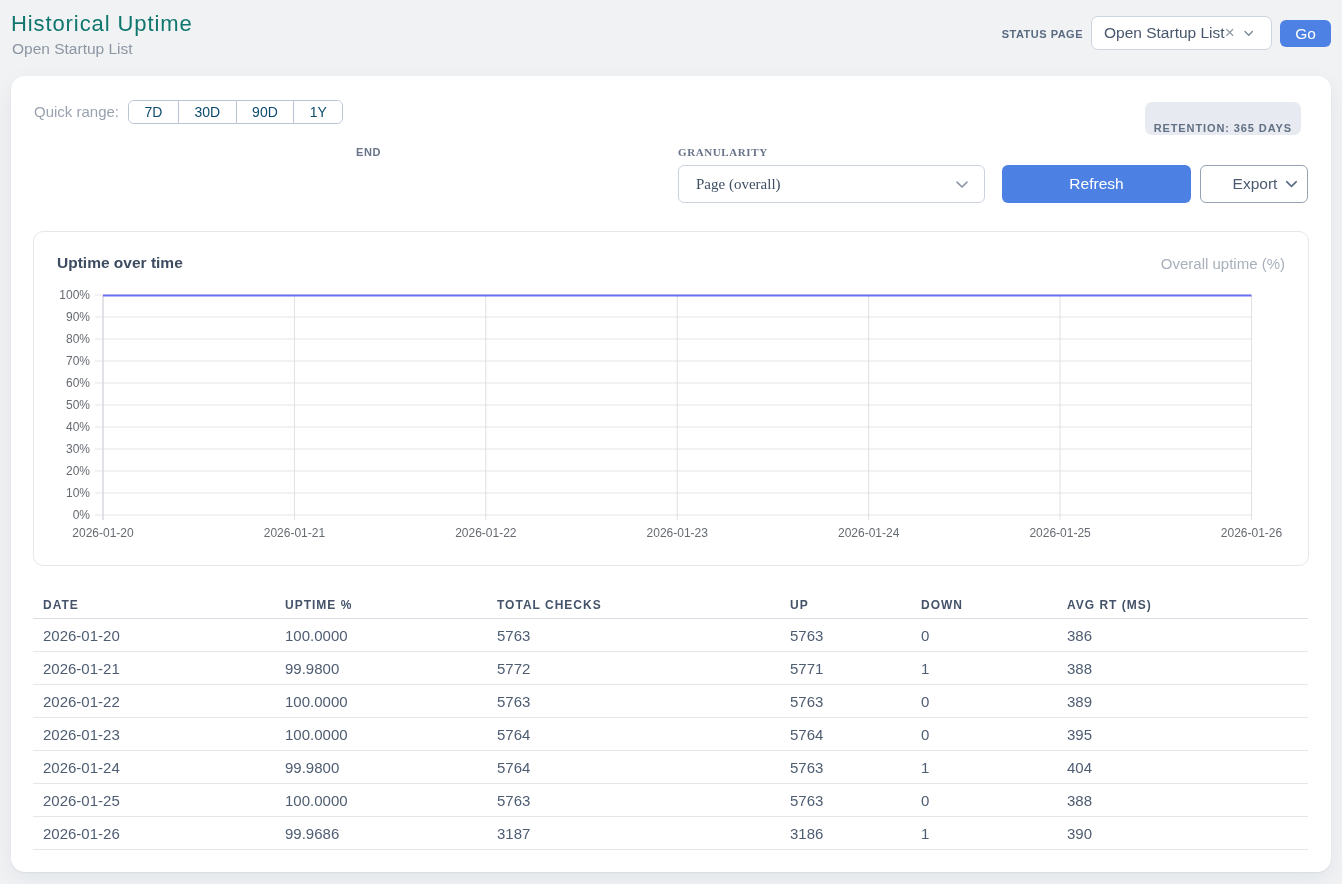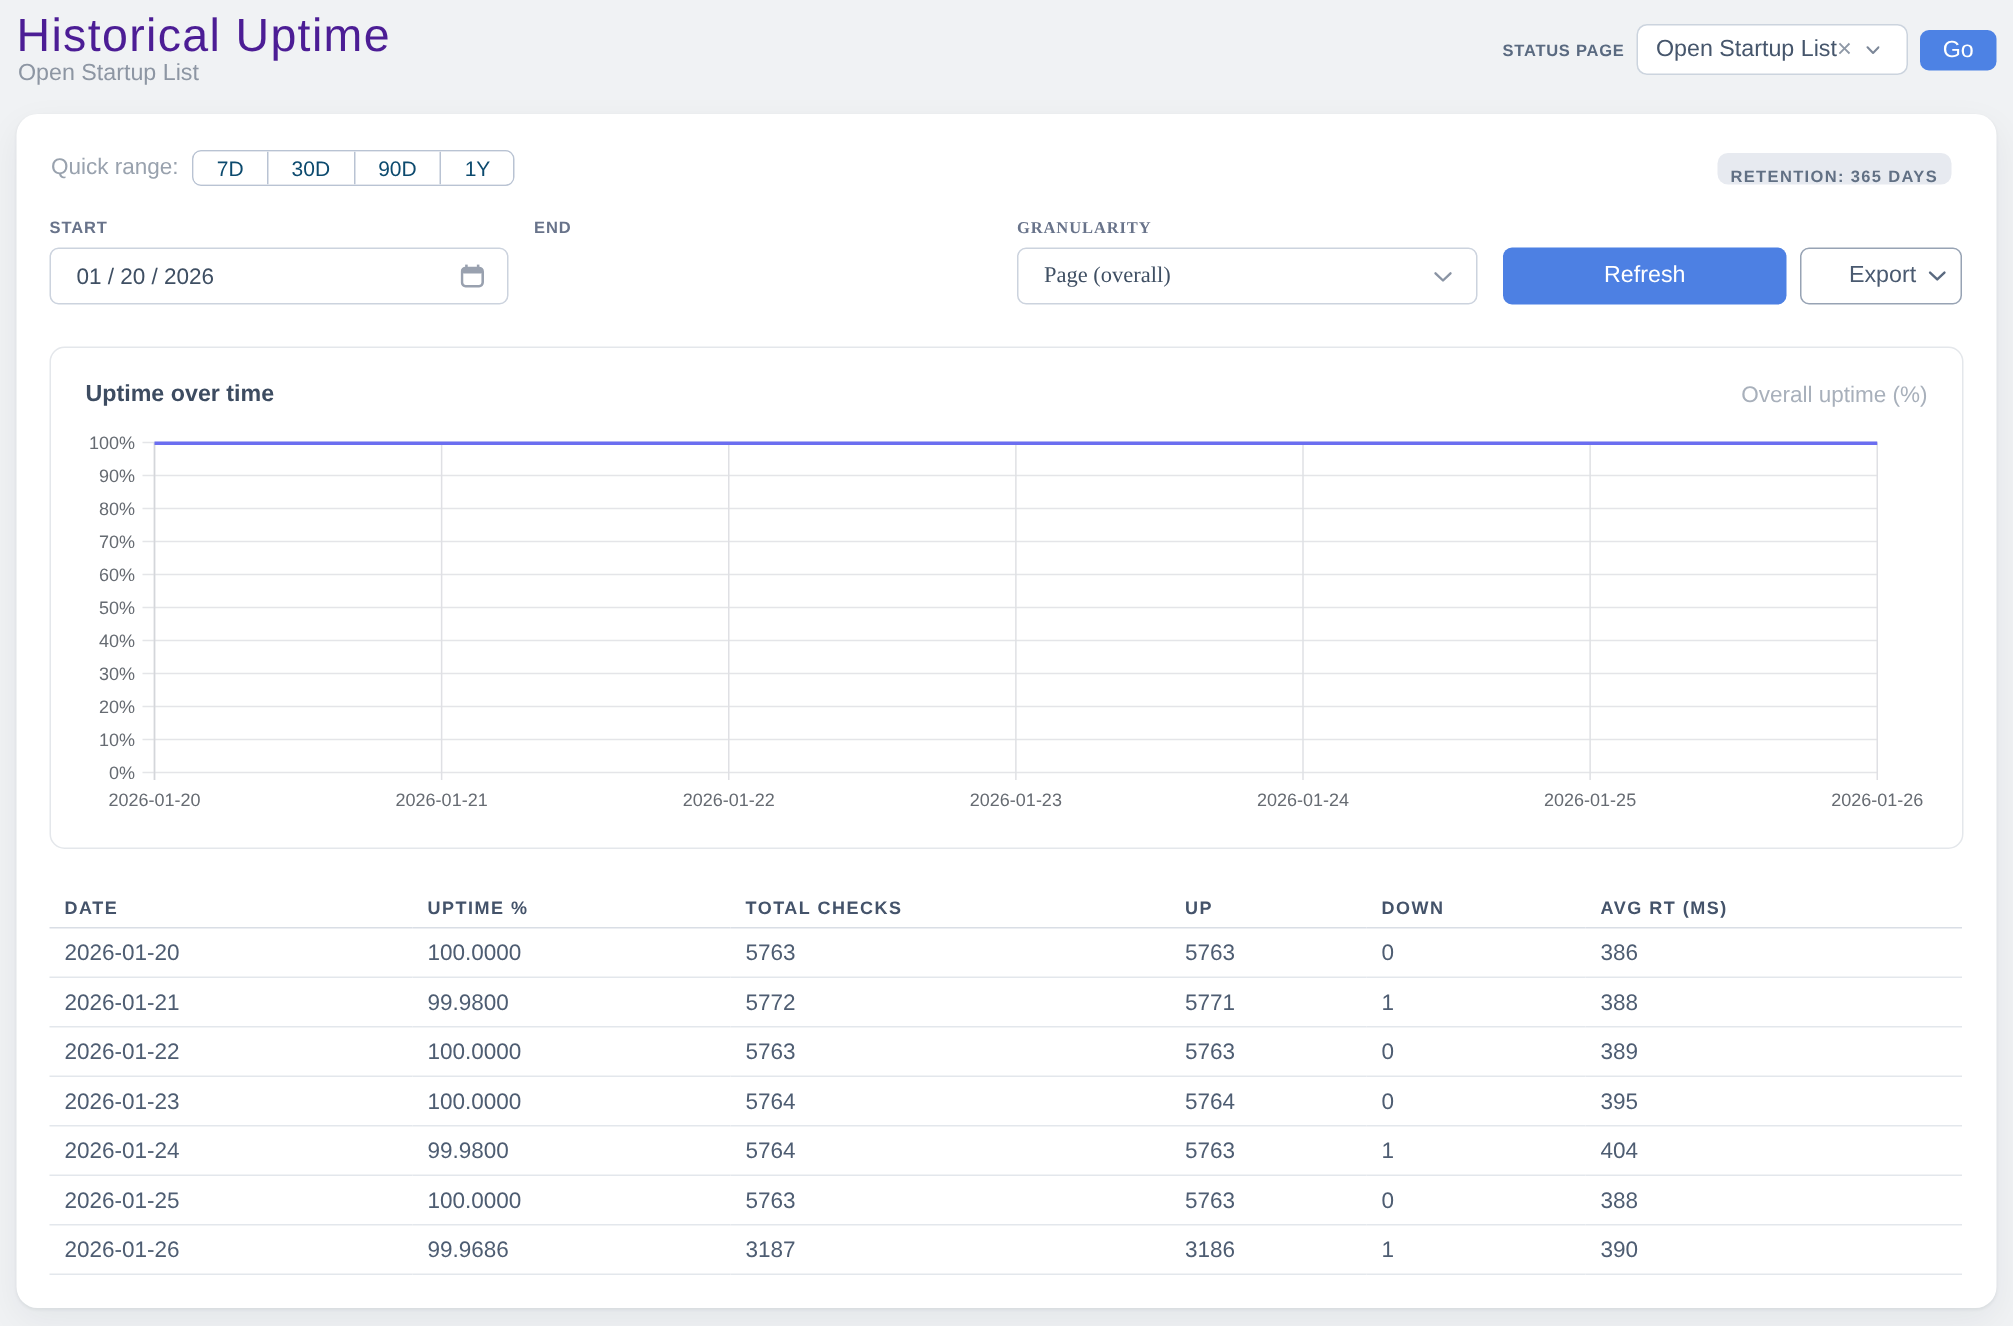--- a/index.html
+++ b/index.html
@@ -1,33 +1,33 @@
 <!DOCTYPE html>
 <html><head>
 <meta charset="utf-8">
 <style>
 * { margin:0; padding:0; box-sizing:border-box; }
 html,body { width:1342px; height:884px; }
 body { font-family:"Liberation Sans", sans-serif; background:#f0f2f4; position:relative; }
 .hdr { position:absolute; left:0; top:0; width:1342px; }
-h1 { position:absolute; left:11px; top:9px; font-size:31px; line-height:30px; font-weight:400; color:#4c1d95; letter-spacing:.9px; }
+h1 { position:absolute; left:11px; top:9px; font-size:22px; line-height:30px; font-weight:400; color:#0f766e; letter-spacing:.9px; }
 .sub { position:absolute; left:12px; top:40px; font-size:15.5px; color:#8d96a3; }
 .sp-label { position:absolute; top:28px; font-size:11px; font-weight:700; color:#5a6a80; letter-spacing:.5px; right:259px; }
 .sel { position:absolute; left:1091px; top:16px; width:181px; height:34px; background:#fff; border:1px solid #ccd4de; border-radius:7px; display:flex; align-items:center; padding:0 18px 0 12px; white-space:nowrap; }
 .sel .txt { font-size:15.5px; color:#46566c; }
 .sel .x { font-size:17px; color:#8e98a6; margin-left:0; }
 .sel svg { margin-left:9px; }
 .go { position:absolute; left:1280px; top:20px; width:51px; height:27px; background:#4d82e4; border:none; border-radius:6px; color:#fff; font-size:15.5px; font-family:inherit; padding:0; }
 .card { position:absolute; left:11px; top:76px; width:1320px; height:796px; background:#fff; border-radius:14px; box-shadow:0 1px 2px rgba(25,35,55,.06), 0 8px 24px rgba(25,35,55,.06); padding:22px; }
 .rowA { position:relative; height:24px; margin-top:2px; }
 .qr { position:absolute; left:1px; top:3px; font-size:15px; color:#99a2ae; }
 .seg { position:absolute; left:95px; top:0; display:flex; border:1px solid #b9c3d3; border-radius:6px; overflow:hidden; height:24px; }
 .seg button { background:#fff; border:none; border-left:1px solid #b9c3d3; font-family:inherit; font-size:14px; color:#0c4a6e; padding:0 15.5px; height:22px; }
 .seg button:first-child { border-left:none; }
-.badge { position:absolute; right:8px; top:2px; height:21px; background:#e7eaf0; border-radius:7px; font-size:11px; font-weight:700; letter-spacing:.9px; color:#617084; padding:6px 9px; line-height:21px; }
+.badge { position:absolute; right:8px; top:2px; height:33px; background:#e7eaf0; border-radius:7px; font-size:11px; font-weight:700; letter-spacing:.9px; color:#617084; padding:16px 9px; line-height:21px; }
 .rowB { position:relative; margin-top:22px; height:57px; }
 .flabel { font-size:11px; line-height:12px; font-weight:700; color:#68738a; letter-spacing:.6px; margin-bottom:7px; }
 .field { position:absolute; top:0; }
 .f1 { left:0; width:306px; }
 .f2 { left:323px; width:306px; }
 .f3 { left:645px; width:307px;font-family:Liberation Serif, serif; }
 .input { height:38px; border:1px solid #ccd3de; border-radius:6px; background:#fff; display:flex; align-items:center; padding:0 15px 0 17px; font-size:15px; color:#3f4f63; }
 .input .grow { flex:1; }
 .refresh { position:absolute; left:969px; top:19px; width:189px; height:38px; background:#4d80e3; border:none; border-radius:6px; color:#fff; font-size:15.5px; font-family:inherit; }
 .export { position:absolute; left:1167px; top:19px; width:108px; height:38px; background:#fff; border:1px solid #97a3b4; border-radius:6px; color:#4a5a70; font-size:15.5px; font-family:inherit; display:flex; align-items:center; justify-content:center; gap:8px;padding-left:23px; }
@@ -58,32 +58,20 @@
     <span class="qr">Quick range:</span>
     <div class="seg">
         <button>7D</button>
         <button>30D</button>
         <button>90D</button>
         <button>1Y</button>
       </div>
     <span class="badge">RETENTION: 365 DAYS</span>
   </div>
   <div class="rowB">
-    <div class="field f1">
-      <div class="flabel">START</div>
-      <div class="input">
-          <span class="grow">01 / 20 / 2026</span>
-          <svg width="16" height="16" viewBox="0 0 16 16">
-            <rect x="3.1" y="0.4" width="1.7" height="3.4" fill="#99a1af"></rect>
-            <rect x="10.9" y="0.4" width="1.7" height="3.4" fill="#99a1af"></rect>
-            <rect x="1" y="2.6" width="13.8" height="12.2" rx="2.4" fill="none" stroke="#99a1af" stroke-width="1.7"></rect>
-            <rect x="1" y="2.6" width="13.8" height="3.8" rx="2" fill="#99a1af"></rect>
-          </svg>
-        </div>
-    </div>
     <div class="field f2">
       <div class="flabel">END</div>
     </div>
     <div class="field f3">
       <div class="flabel">GRANULARITY</div>
       <div class="input">
           <span class="grow">Page (overall)</span>
           <svg width="14" height="9" viewBox="0 0 14 9">
             <path d="M2 2.2 L7 7 L12 2.2" fill="none" stroke="#8a94a4" stroke-width="1.6" stroke-linecap="round" stroke-linejoin="round"></path>
           </svg>

